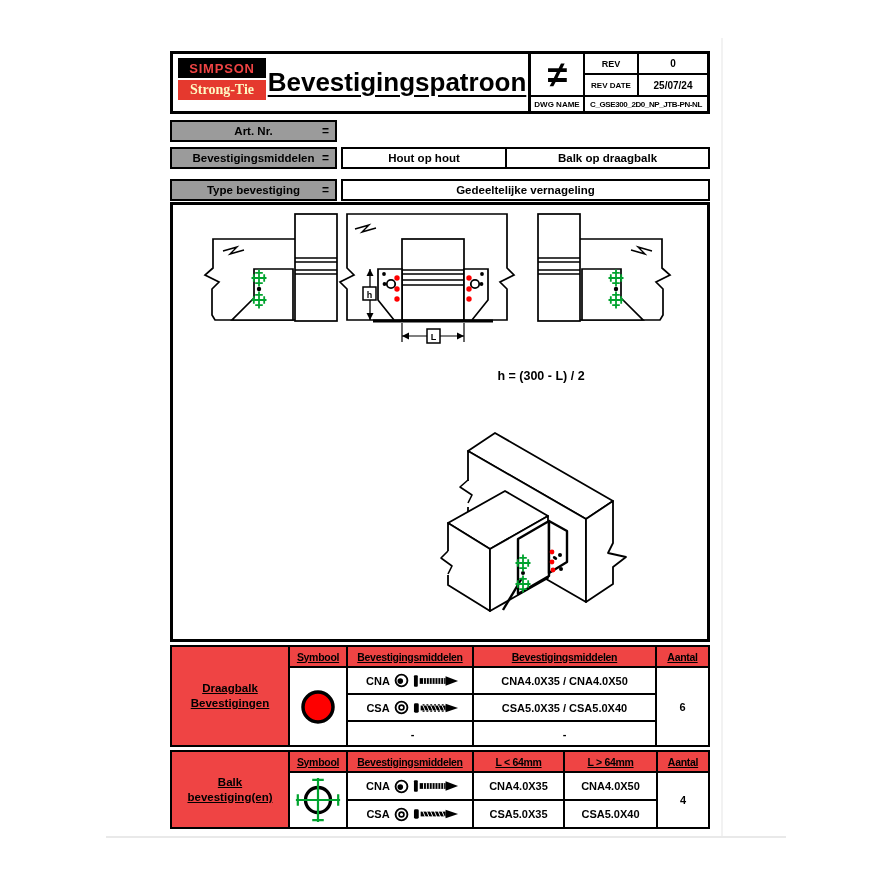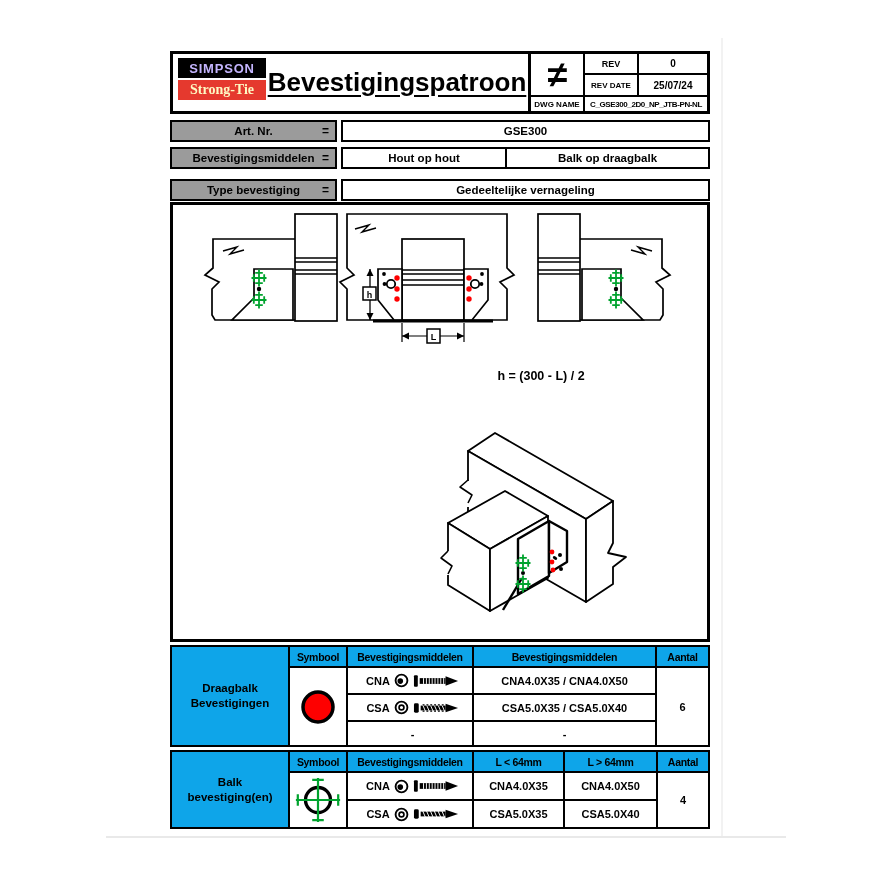--- a/index.html
+++ b/index.html
@@ -3,21 +3,21 @@
 <meta charset="utf-8">
 <style>
   html,body{margin:0;padding:0;}
   body{width:880px;height:880px;background:#fff;position:relative;overflow:hidden;
        font-family:"Liberation Sans",sans-serif;font-weight:bold;color:#000;}
   .doc{position:absolute;left:170px;top:51px;width:540px;}
   .box{box-sizing:border-box;border:3px solid #000;background:#fff;}
   
   .title-block{position:absolute;left:0;top:0;width:540px;height:63px;display:flex;}
   .logo{margin:4px 0 4px 5px;width:88px;display:flex;flex-direction:column;gap:2px;}
-  .logo-top{background:#000;color:#c4b5fd;font-size:13px;letter-spacing:.8px;text-align:center;padding:2.5px 0;}
+  .logo-top{background:#000;color:#ef4444;font-size:13px;letter-spacing:.8px;text-align:center;padding:2.5px 0;}
   .logo-bot{background:#e5392e;color:#fef9c3;font-family:"Liberation Serif",serif;font-size:14px;
             font-style:normal;text-align:center;padding:2px 0;}
   .title-area{flex:1;display:flex;align-items:center;justify-content:center;}
   .title-text{font-size:26px;text-decoration:underline;text-underline-offset:4px;}
   .rev-block{width:176px;border-left:3px solid #000;background:#000;display:grid;
              grid-template-columns:52px 52px 1fr;grid-template-rows:19px 20px 1fr;gap:2px;}
   .rev-block .cell{background:#fff;display:flex;align-items:center;justify-content:center;}
   .neq{grid-row:1/3;grid-column:1;font-size:36px;font-style:italic;line-height:1;}
   .f9{font-size:9px;} .f10{font-size:10px;} .f8{font-size:8px;}
   .dwgv{grid-column:2/4;font-size:8px;letter-spacing:-.4px;white-space:nowrap;}
@@ -34,21 +34,21 @@
   .drawing-box svg{display:block;}
   svg text{font-family:"Liberation Sans",sans-serif;font-weight:bold;fill:#000;}
   
   .ftable{position:absolute;left:0;width:540px;background:#000;border:2px solid #000;
           box-sizing:border-box;display:grid;gap:2px;}
   .t1{top:594px;height:102px;grid-template-columns:116px 56px 124px 181px 1fr;
       grid-template-rows:19px 25px 25px 1fr;}
   .t2{top:699px;height:79px;grid-template-columns:116px 56px 124px 89px 91px 1fr;
       grid-template-rows:19px 26px 1fr;}
   .ftable .cell{background:#fff;display:flex;align-items:center;justify-content:center;font-size:11px;}
-  .ftable .gray{background:#0ea5e9;}
+  .ftable .gray{background:#ef4444;text-decoration:underline;}
   .ftable .hdr{font-size:10.5px;letter-spacing:-.3px;}
   .ftable .rowlabel{flex-direction:column;line-height:1.3;font-size:11.5px;}
   .fast{justify-content:space-between;padding-left:5px;gap:4px;font-size:12px;}
   .num{font-size:13px;}
   .span-rows-t1{grid-row:2/5;} .span-rows-t2{grid-row:2/4;}
   
   .edge-b{position:absolute;left:106px;top:836px;width:680px;height:2px;background:#e9e9e9;}
   .edge-r{position:absolute;left:721px;top:38px;width:2px;height:799px;background:#f2f2f2;}
 </style>
 </head>
@@ -75,23 +75,20 @@
       <div class="cell f10">25/07/24</div>
       <div class="cell f8">DWG NAME</div>
       <div class="cell dwgv">C_GSE300_2D0_NP_JTB-PN-NL</div>
     </div>
   </div>
 
   <div class="info-row" style="top:69px">
     <div class="info-label">
       <span>Art. Nr.</span>
       <span class="eq">=</span>
-    </div>
-    <div class="info-value">
-      <div class="iv-cell">GSE300</div>
     </div>
   </div>
 
   <div class="info-row" style="top:96px">
     <div class="info-label">
       <span>Bevestigingsmiddelen</span>
       <span class="eq">=</span>
     </div>
     <div class="info-value">
       <div class="iv-cell iv-split">Hout op hout</div>

